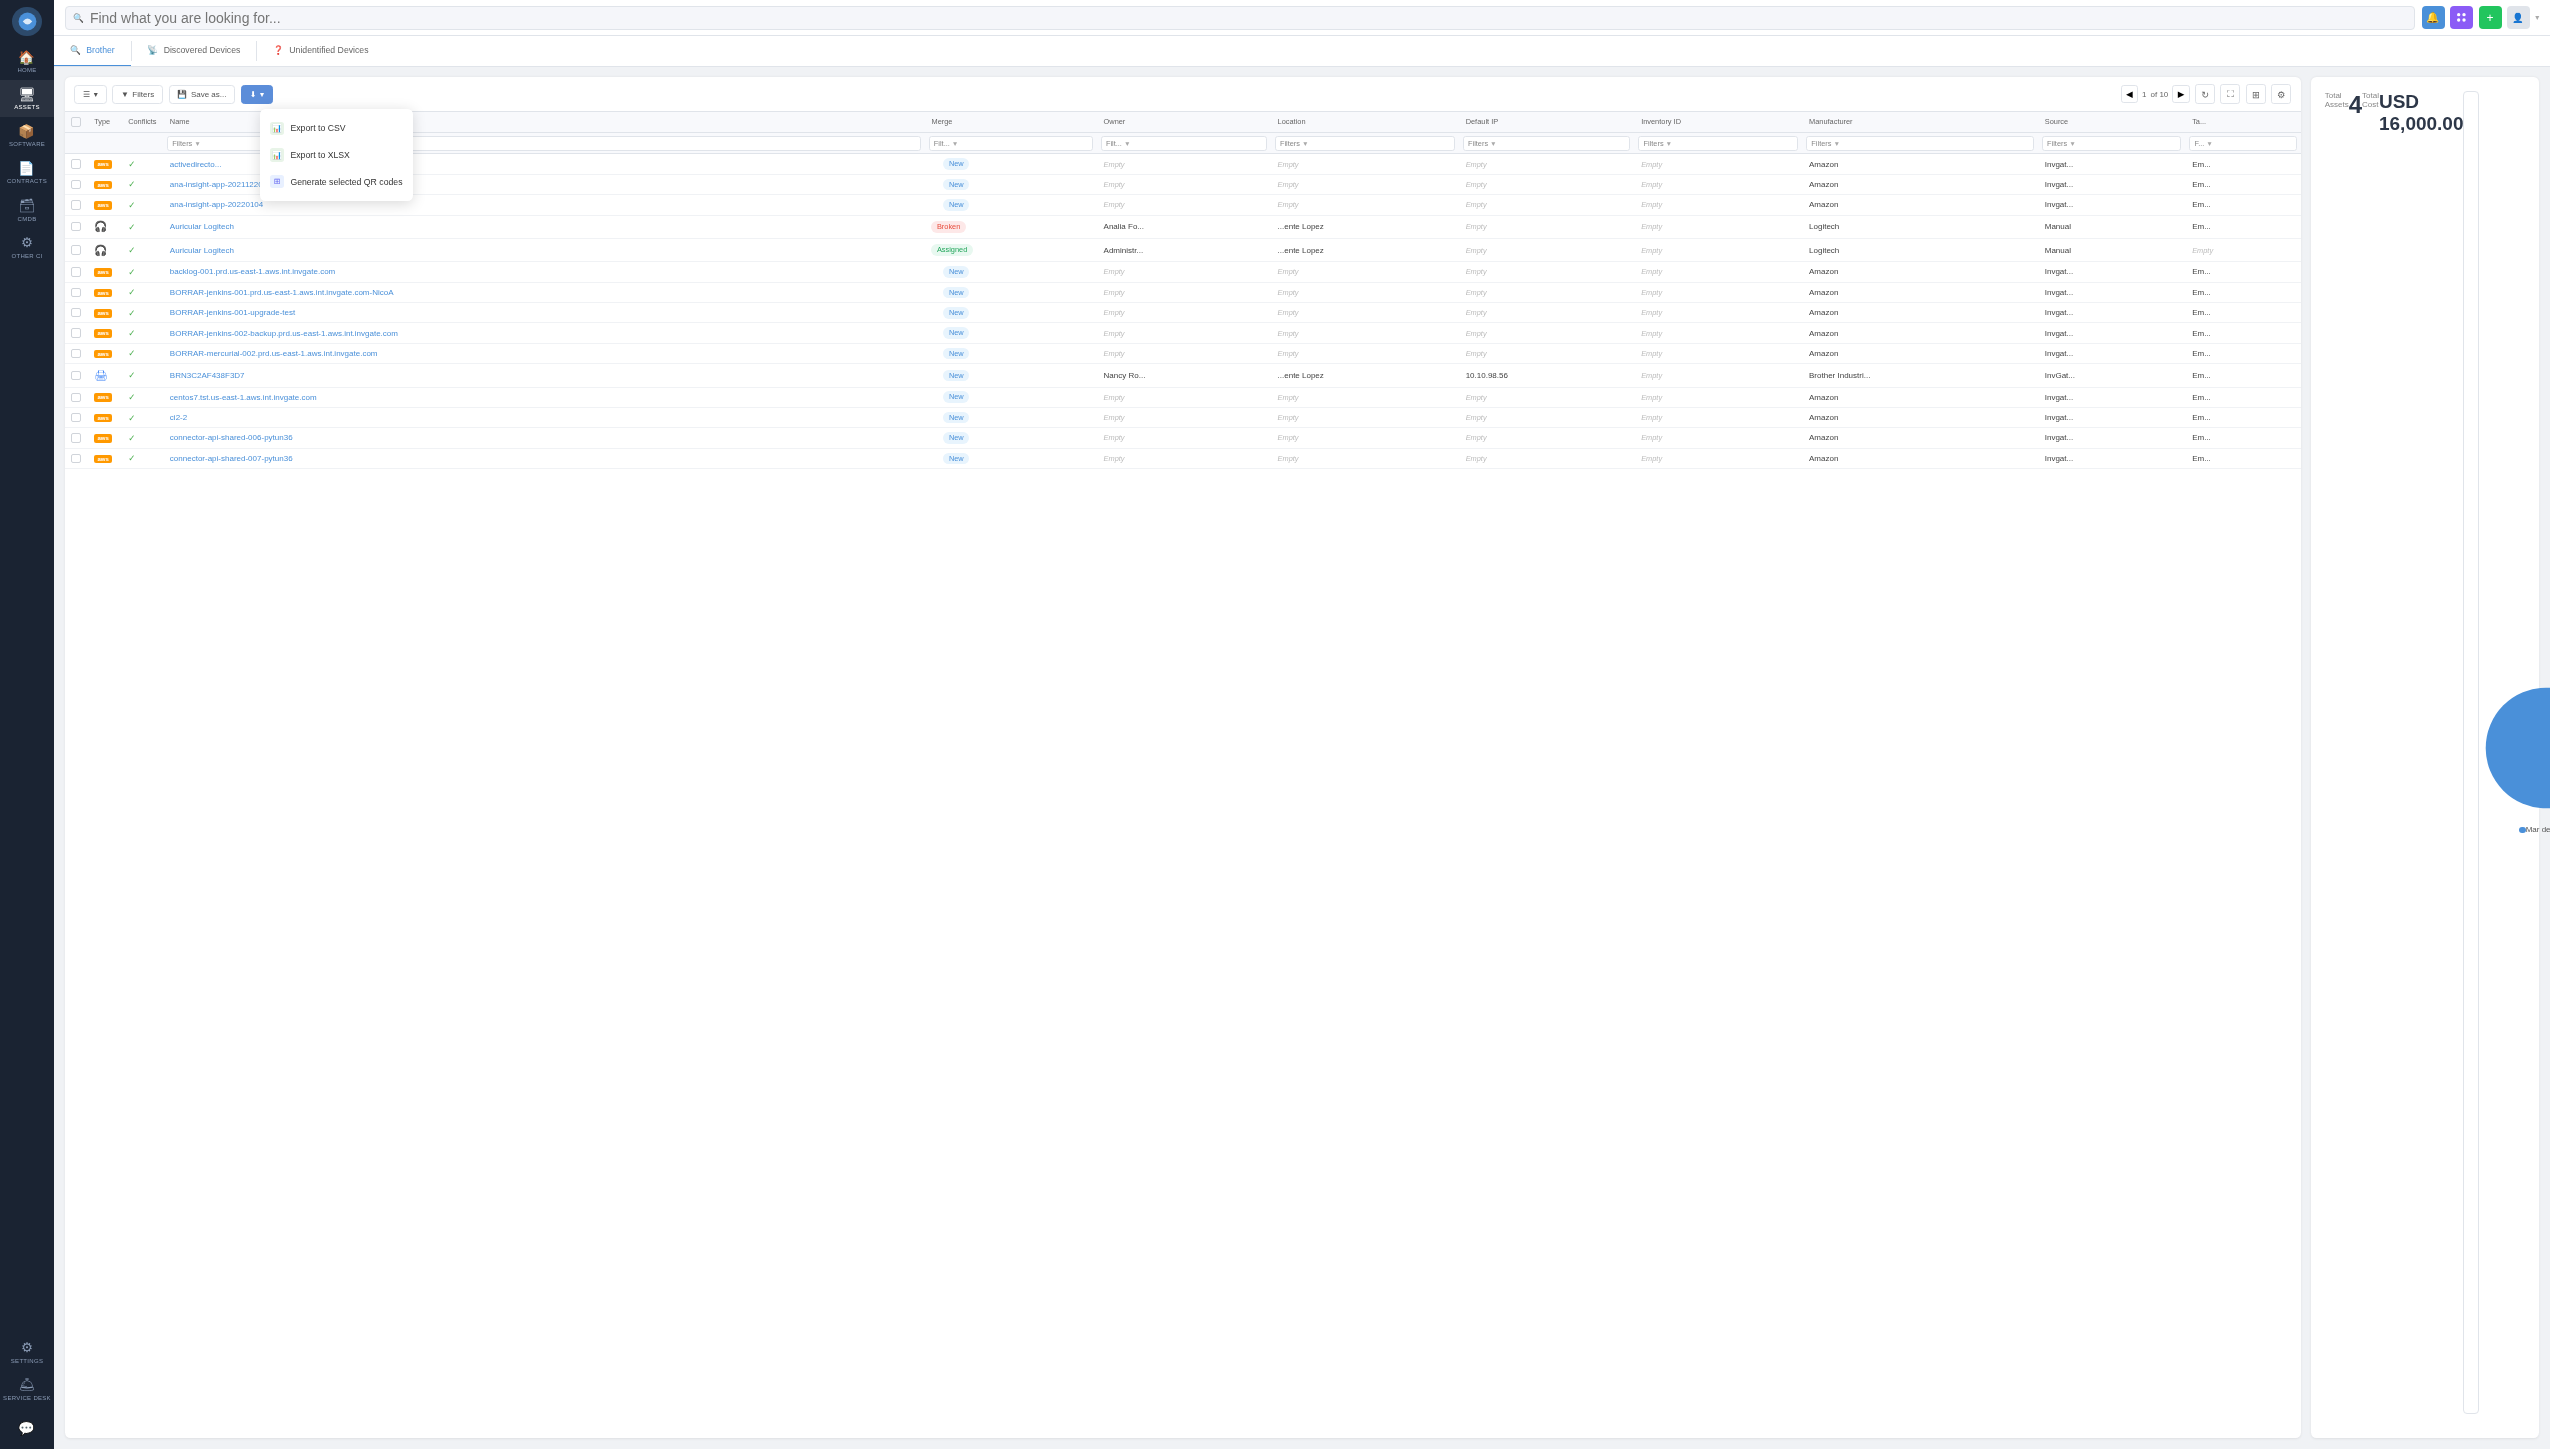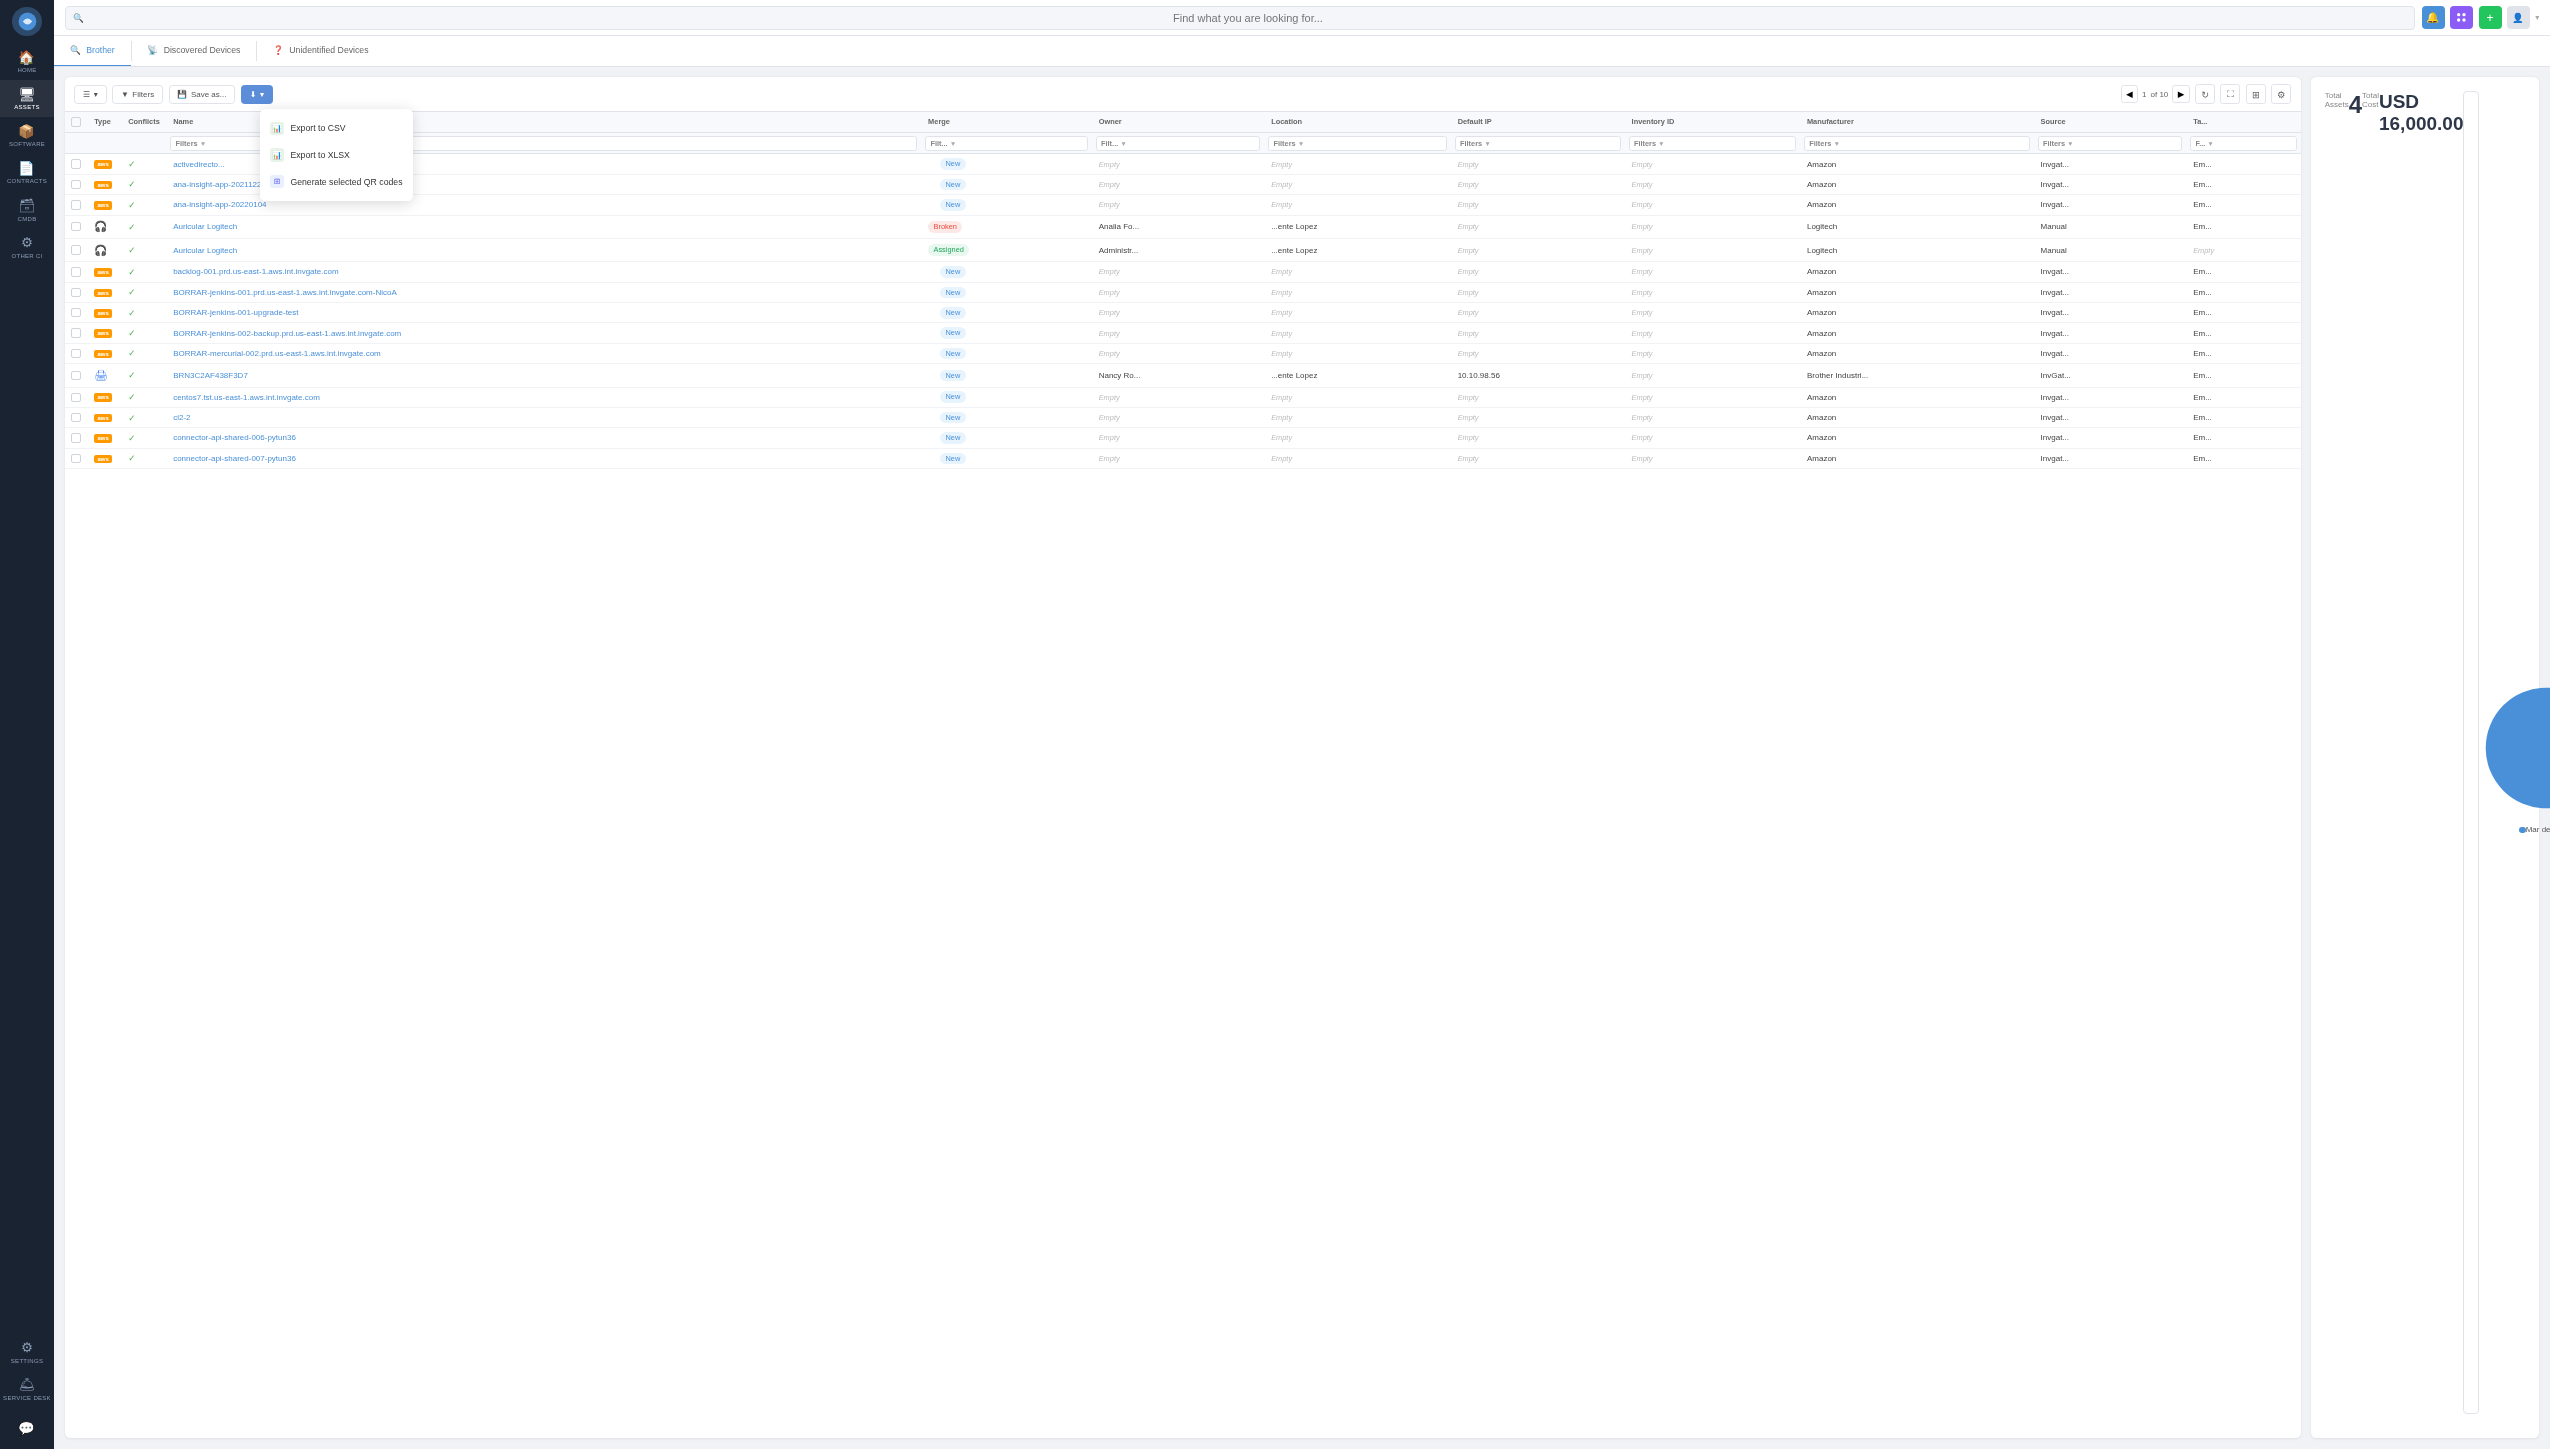--- a/index.html
+++ b/index.html
@@ -45,21 +45,21 @@
       border-bottom: 0.7px solid #e0e4ea;
       gap: 6.7px; flex-shrink: 0;
     }
     .search-box {
       flex: 1; display: flex; align-items: center;
       background: #f5f6fa; border: 0.7px solid #e0e4ea;
       border-radius: 4px; padding: 0 8px; height: 24px; gap: 5.4px;
     }
     .search-box input {
       border: none; background: transparent; outline: none;
-      font-size: 11px; color: #555; flex: 1; text-align: center;
+      font-size: 14px; color: #555; flex: 1;
     }
     .topbar-actions { display: flex; gap: 5.4px; align-items: center; }
     .topbar-btn {
       width: 23px; height: 23px; border-radius: 4px;
       display: flex; align-items: center; justify-content: center;
       cursor: pointer; border: none; font-size: 10.7px;
     }
     .topbar-btn.blue { background: #4a90d9; color: #fff; }
     .topbar-btn.purple { background: #8b5cf6; color: #fff; }
     .topbar-btn.green { background: #22c55e; color: #fff; font-size: 12px; }
@@ -128,21 +128,21 @@
     .dropdown-item .di-icon { width: 13.4px; height: 13.4px; border-radius: 2.7px; display: flex; align-items: center; justify-content: center; font-size: 8px; }
     .di-csv { background: #e8f4e8; color: #22c55e; }
     .di-xlsx { background: #e8f4e8; color: #22c55e; }
     .di-qr { background: #e8f0ff; color: #6366f1; }
 
     
     .table-container { flex: 1; overflow: auto; }
     table { width: 100%; border-collapse: collapse; }
     th {
       background: #f8f9fc; padding: 5.4px 6.7px;
-      font-size: 7.4px; font-weight: 700; color: #666;
+      font-size: 7.4px; font-weight: 400; color: #666;
       border-bottom: 0.7px solid #e0e4ea; text-align: left;
       white-space: nowrap; position: sticky; top: 0; z-index: 10;
     }
     td {
       padding: 4.7px 6.7px; border-bottom: 0.7px solid #f0f2f5;
       font-size: 8px; color: #444; white-space: nowrap;
     }
     .filter-row th { padding: 2.7px 4px; background: #f8f9fc; }
     .filter-input {
       display: flex; align-items: center; gap: 2px;

